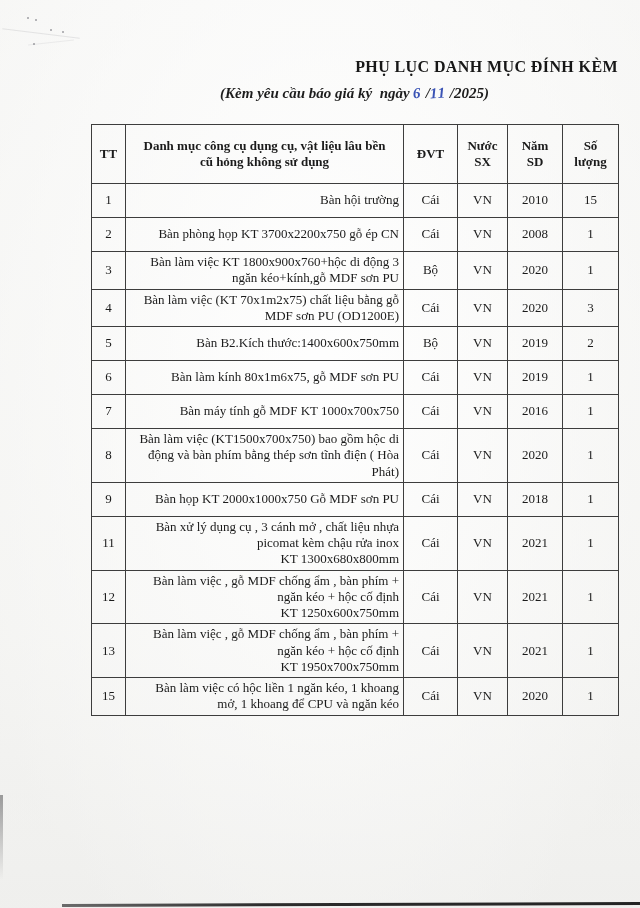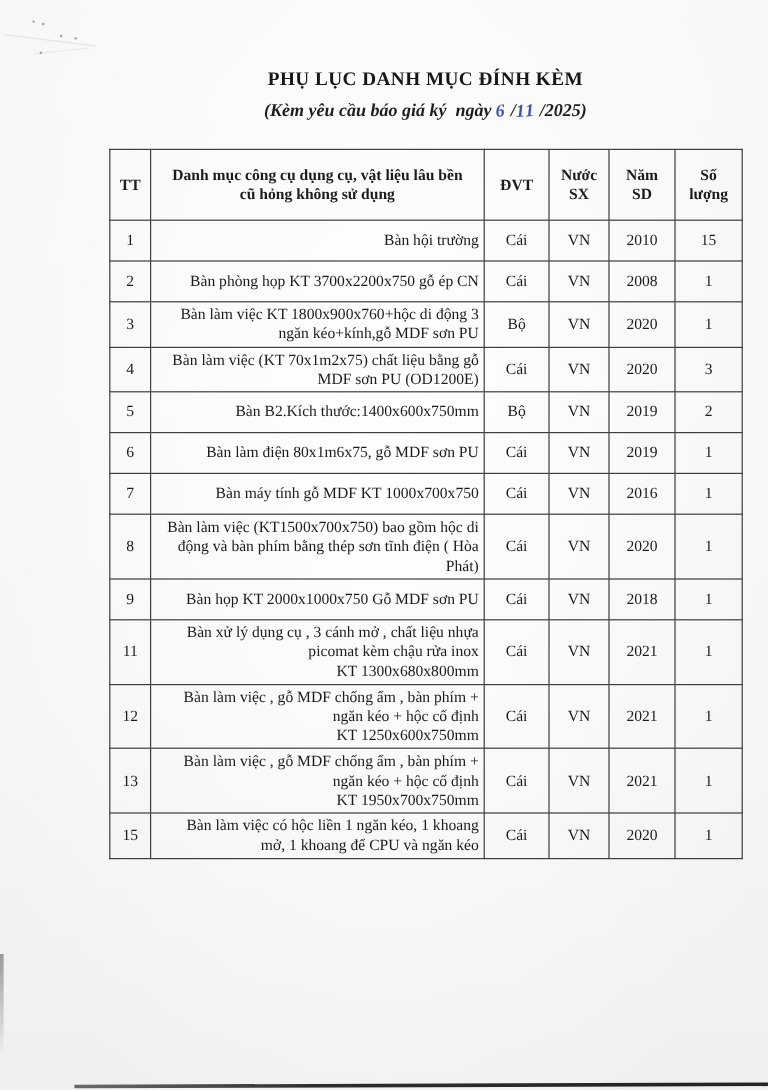--- a/index.html
+++ b/index.html
@@ -32,21 +32,21 @@
   }
   .crease.c1{left:2px;top:33px;width:78px;transform:rotate(7deg);}
   .crease.c2{left:28px;top:42px;width:46px;transform:rotate(-6deg);opacity:.3;}
   .dot{position:absolute;width:2px;height:2px;border-radius:50%;background:#55555e;opacity:.55;}
 
   .content{
     position:absolute;left:91px;top:0;width:527px;
   }
   .title{
     margin-top:58px;
-    text-align:center;
+    text-align:right;
     font-size:16px;
     font-weight:bold;
     letter-spacing:.4px;
     color:#171717;
   }
   .subtitle{
     margin-top:9px;
     text-align:center;
     font-size:15px;
     font-weight:bold;
@@ -178,21 +178,21 @@
           <tr>
     <td class="c-tt">5</td>
     <td class="c-name">Bàn B2.Kích thước:1400x600x750mm</td>
     <td class="c-dvt">Bộ</td>
     <td class="c-nuoc">VN</td>
     <td class="c-nam">2019</td>
     <td class="c-sl">2</td>
   </tr>
           <tr>
     <td class="c-tt">6</td>
-    <td class="c-name">Bàn làm điện 80x1m6x75, gỗ MDF sơn PU</td>
+    <td class="c-name">Bàn làm kính 80x1m6x75, gỗ MDF sơn PU</td>
     <td class="c-dvt">Cái</td>
     <td class="c-nuoc">VN</td>
     <td class="c-nam">2019</td>
     <td class="c-sl">1</td>
   </tr>
           <tr>
     <td class="c-tt">7</td>
     <td class="c-name">Bàn máy tính gỗ MDF KT 1000x700x750</td>
     <td class="c-dvt">Cái</td>
     <td class="c-nuoc">VN</td>

